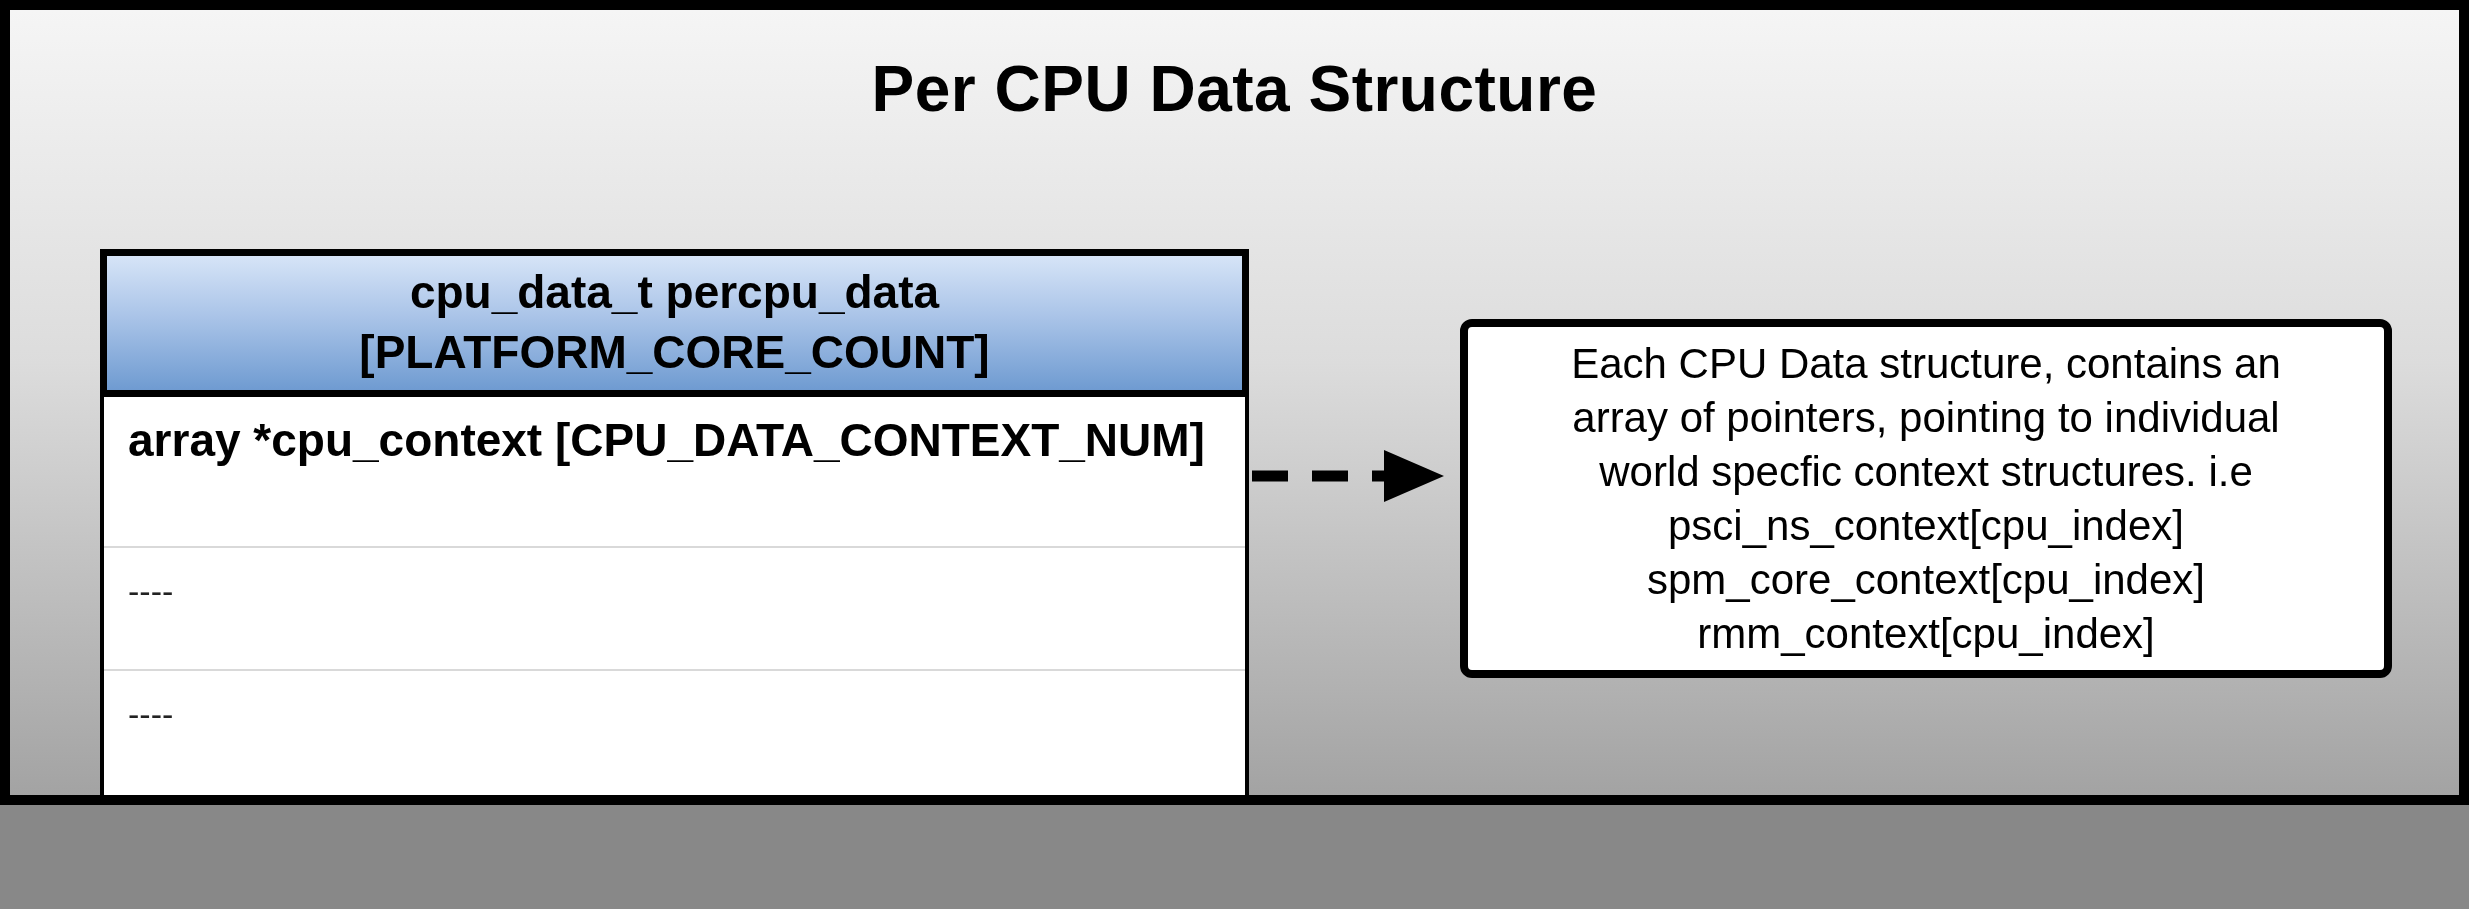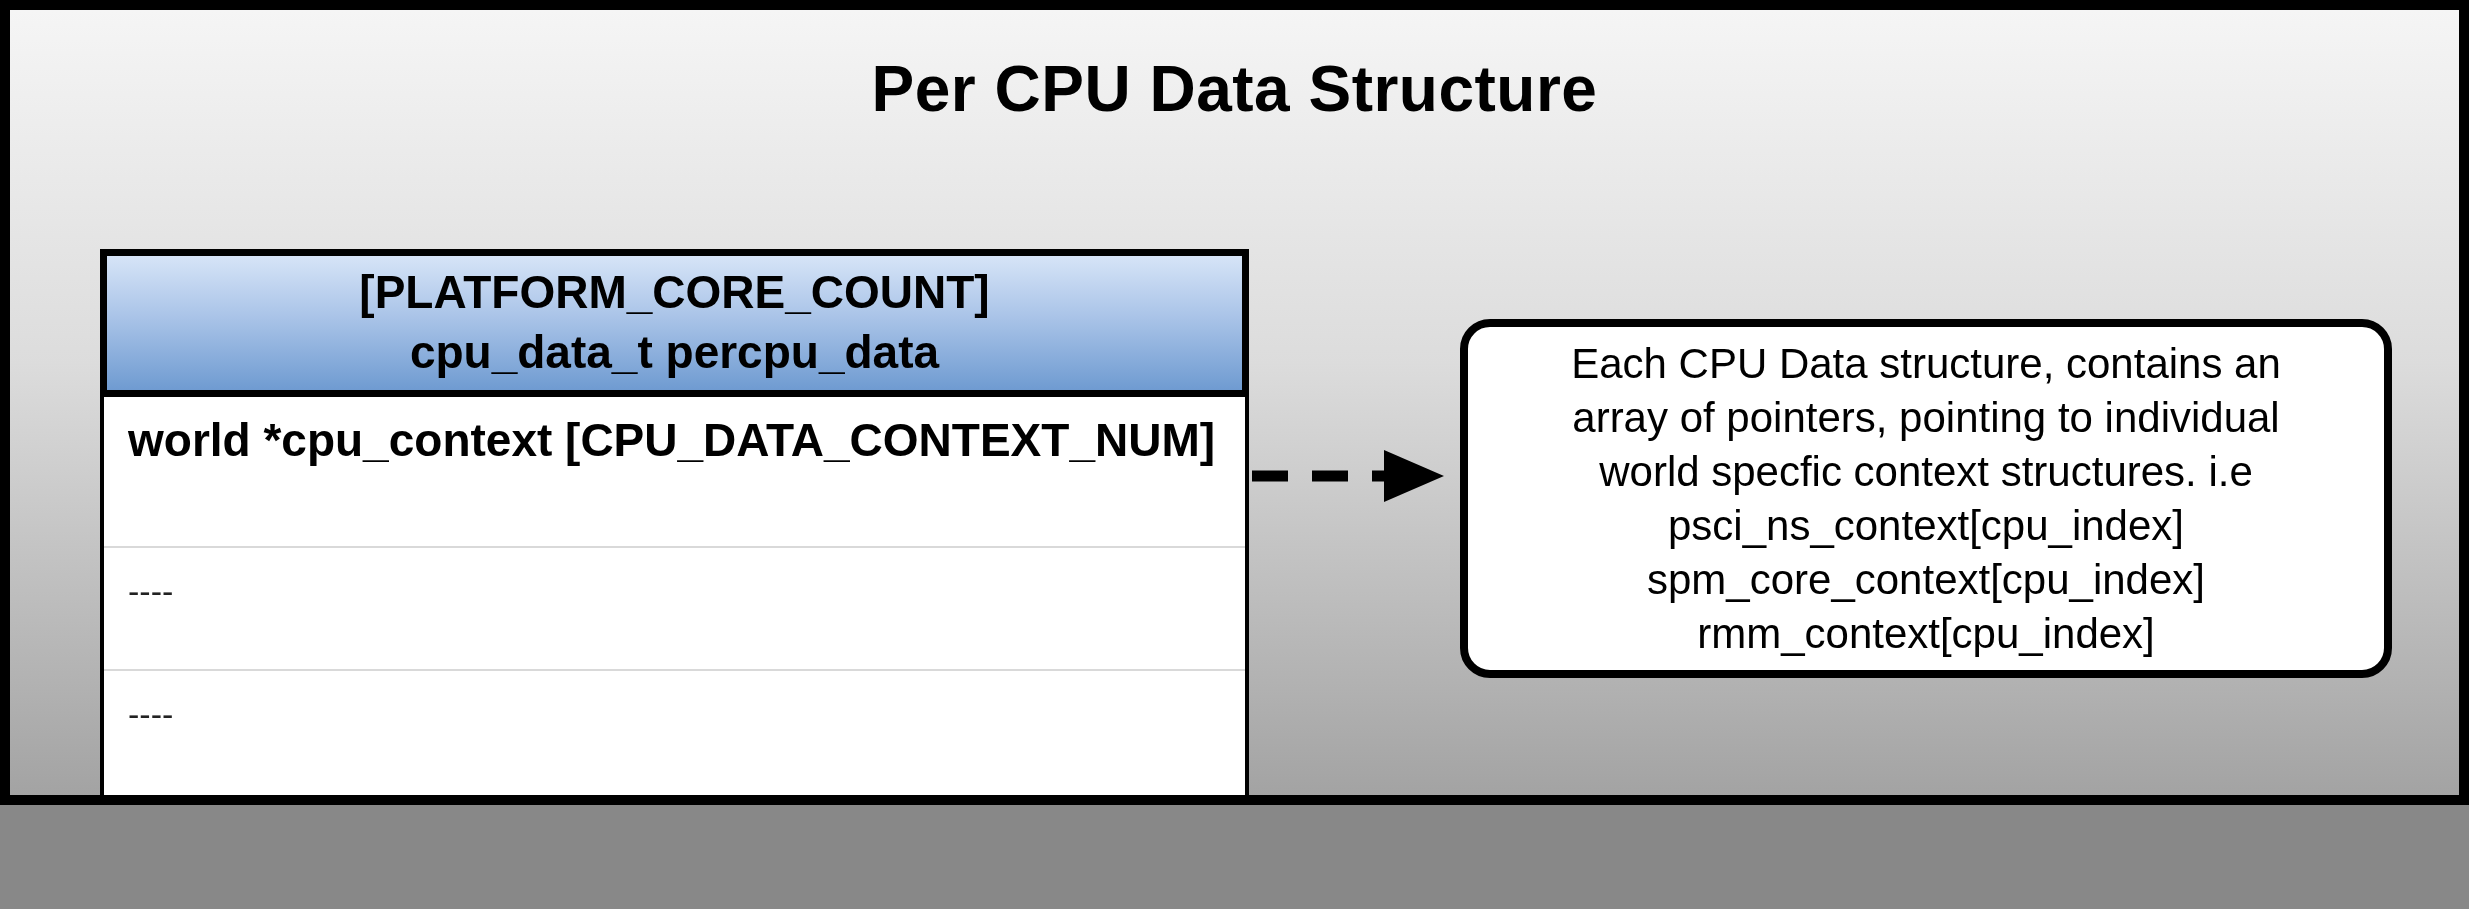--- a/index.html
+++ b/index.html
@@ -92,21 +92,21 @@
   }
 
   
   .callout {
     position: absolute;
     left: 1450px;
     top: 309px;
     width: 932px;
     height: 359px;
     border: 8px solid #000;
-    border-radius: 30px;
+    border-radius: 12px;
     background: #fff;
     display: flex;
     align-items: center;
     justify-content: center;
   }
 
   .callout-text {
     white-space: pre-line;
     text-align: center;
     font-size: 42px;
@@ -116,26 +116,26 @@
 </style>
 </head>
 <body>
 
 <div class="canvas">
 
   <div class="title">Per CPU Data Structure</div>
 
   <div class="struct-table">
     <div class="struct-header">
+      <div>cpu_data_t percpu_data</div>
       <div>[PLATFORM_CORE_COUNT]</div>
-      <div>cpu_data_t percpu_data</div>
     </div>
     <div class="struct-body">
       <div class="struct-row bold-row">
-        <span>world *cpu_context [CPU_DATA_CONTEXT_NUM]</span>
+        <span>array *cpu_context [CPU_DATA_CONTEXT_NUM]</span>
       </div>
       <div class="struct-row dash-row">
         <span>----</span>
       </div>
       <div class="struct-row dash-row">
         <span>----</span>
       </div>
     </div>
   </div>
 

